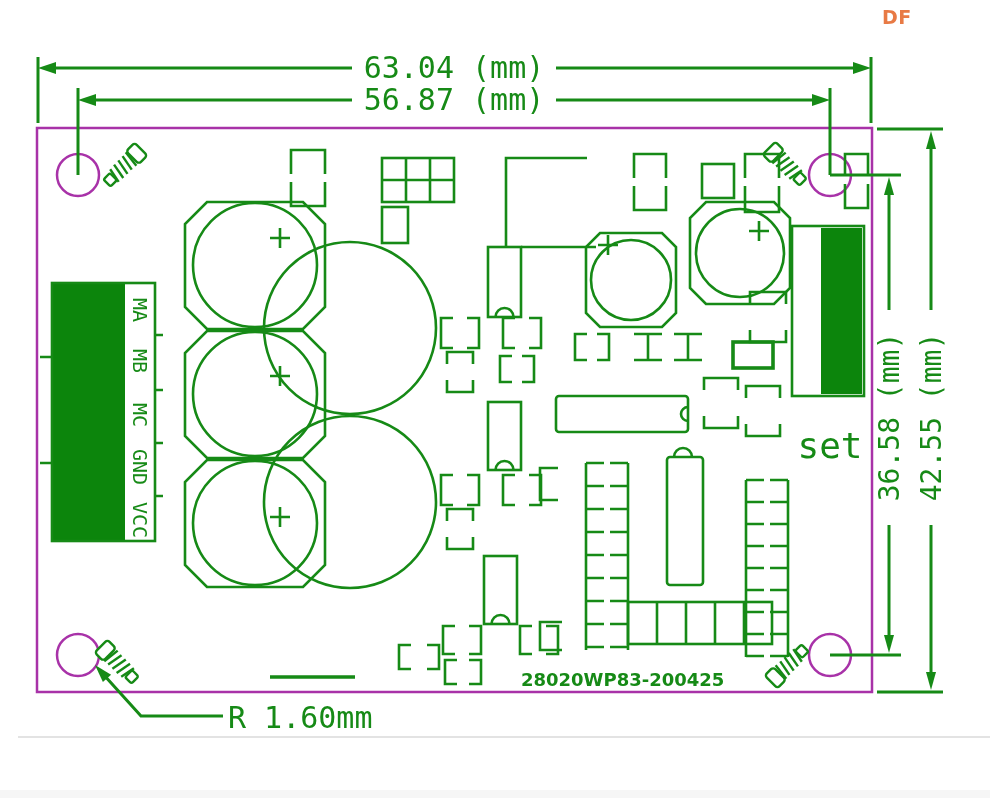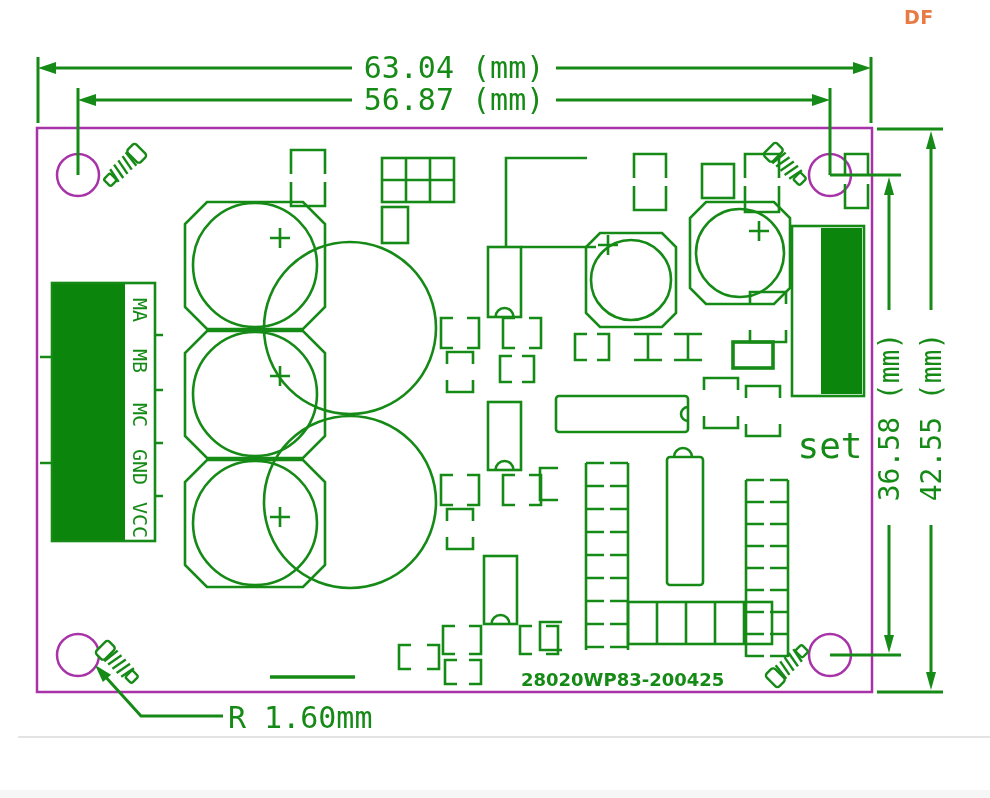--- a/index.html
+++ b/index.html
@@ -1,19 +1,19 @@
 <!DOCTYPE html>
 <html style="--green: #168a16; --fillgreen: #0c850c; --magenta: #a832a8; --orange: #e87a45; --divider: #e3e3e3; --bg: #ffffff;"><head>
 <meta charset="utf-8">
 <style>
   html,body{margin:0;padding:0;background:#fff;}
   #stage{position:relative;width:990px;height:798px;background:var(--bg,#fff);overflow:hidden;
          font-family:"DejaVu Sans", sans-serif;}
   #logo{position:absolute;left:882px;top:6px;font-family:"DejaVu Sans",sans-serif;
-        font-weight:bold;font-size:19px;color:var(--orange,#e87a45);letter-spacing:0.5px;margin-left:22px;}
+        font-weight:bold;font-size:19px;color:var(--orange,#e87a45);letter-spacing:0.5px;}
   #divider{position:absolute;left:18px;top:736px;width:972px;height:2px;background:var(--divider,#e3e3e3);}
   #bottomband{position:absolute;left:0;top:790px;width:990px;height:8px;background:#f6f6f6;}
   svg{position:absolute;left:0;top:0;}
   .g{stroke:var(--green,#168a16);fill:none;stroke-width:2.6;}
   .g3{stroke:var(--green,#168a16);fill:none;stroke-width:3;}
   .gthick{stroke:var(--green,#168a16);fill:none;stroke-width:3.6;}
   .gfill{fill:var(--fillgreen,#0c850c);stroke:none;}
   .m{stroke:var(--magenta,#a832a8);fill:none;stroke-width:2.5;}
   .arrow{fill:var(--green,#168a16);stroke:none;}
   .screwpart{stroke:var(--green,#168a16);stroke-width:2.4;fill:#fff;}

